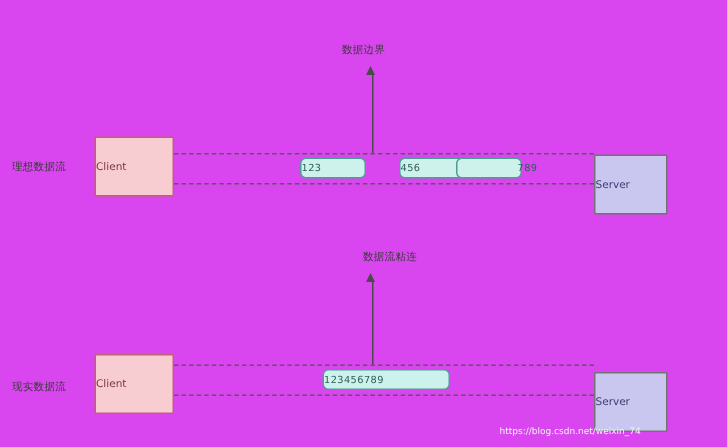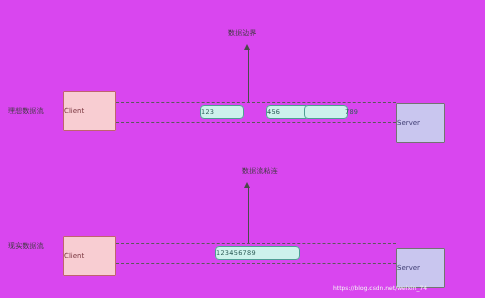--- a/index.html
+++ b/index.html
@@ -139,21 +139,21 @@
 
   <div class="node node-server" style="left:396px; top:91px; width:49px; height:40px;">
     <span>Server</span>
   </div>
 
   <div class="arrow-caption" style="left:226px; top:168px;padding-left:16px;">数据流粘连</div>
 
   <div class="arrow-head" style="left:244px; top:182px;"></div>
   <div class="arrow-shaft" style="left:247.5px; top:188px; height:55px;"></div>
 
-  <div class="row-label" style="left:8px; top:243px;">现实数据流</div>
+  <div class="row-label" style="left:8px; top:255px;">现实数据流</div>
 
   <div class="node node-client" style="left:63px; top:236px; width:53px; height:40px;">
     <span>Client</span>
   </div>
 
   <div class="chan-line" style="left:116px; top:243px; width:280px;"></div>
   <div class="chan-line" style="left:116px; top:263px; width:280px;"></div>
 
   <div class="chip" style="left:215px; top:246px; width:85px; height:14px;">
     <span>123456789</span>

